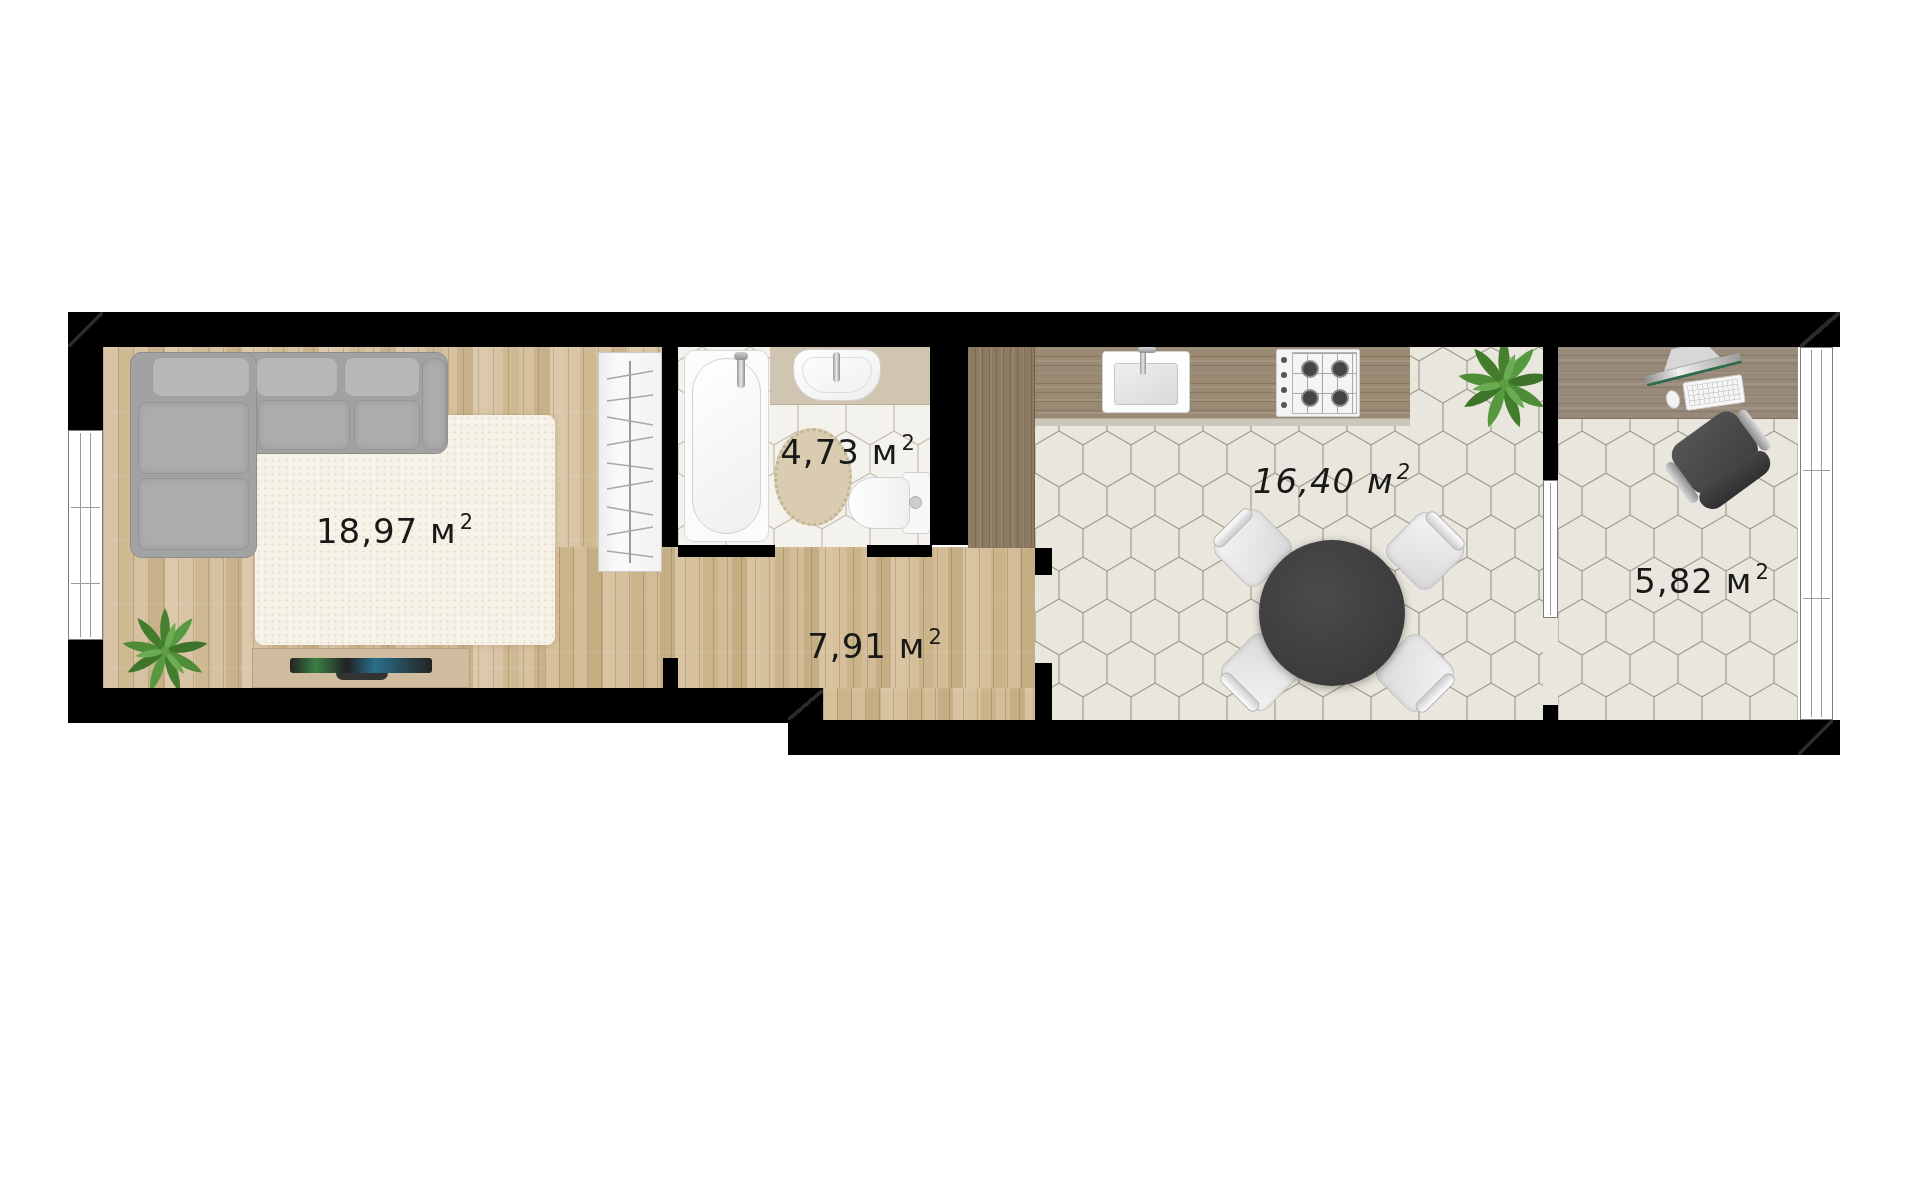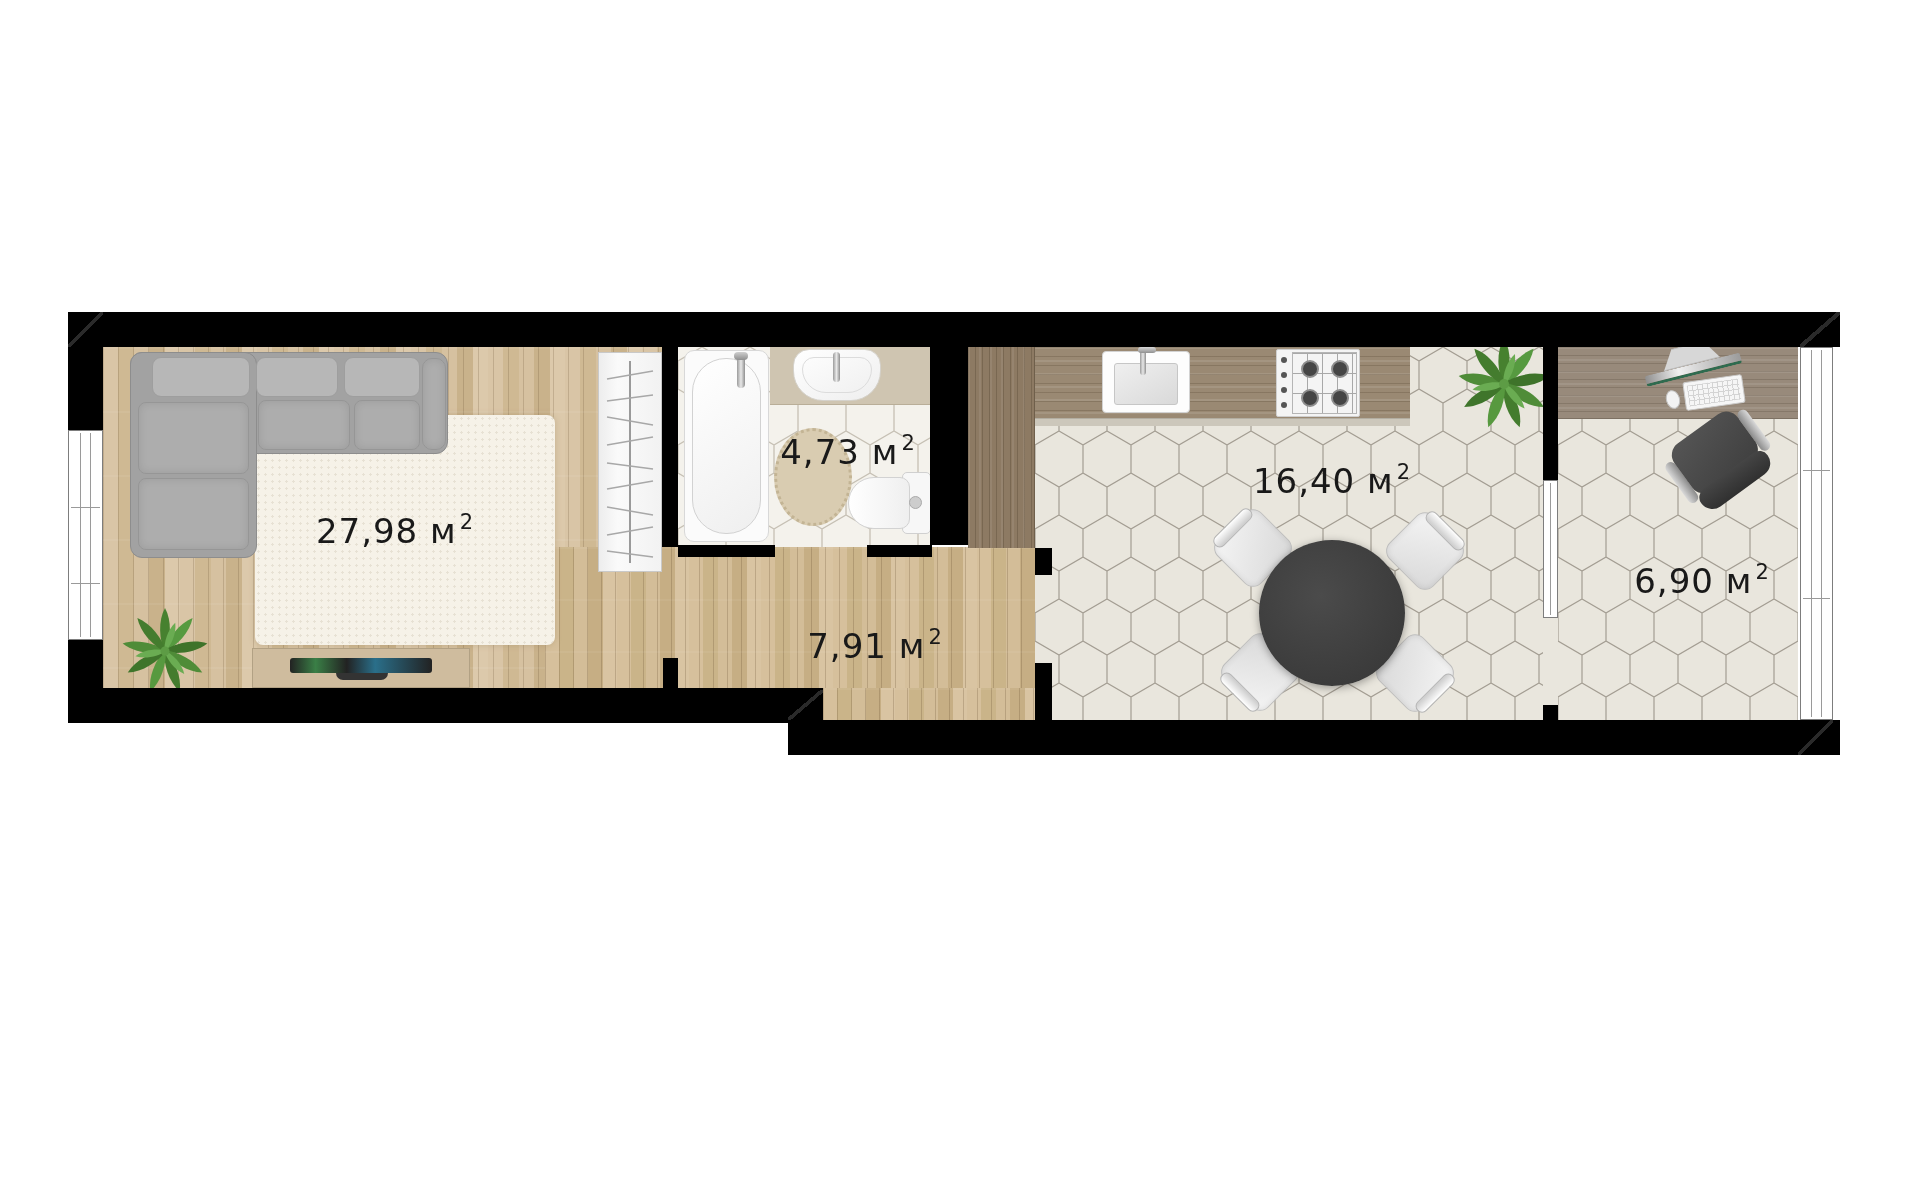--- a/index.html
+++ b/index.html
@@ -273,19 +273,19 @@
   <div class="window" style="left:1800px;top:347px;width:33px;height:373px;">
     <div class="wlv" style="left:10px;"></div>
     <div class="wlv" style="left:20px;"></div>
     <div class="wlh" style="top:122px;"></div>
     <div class="wlh" style="top:250px;"></div>
   </div>
   <div class="window" style="left:1543px;top:480px;width:15px;height:138px;">
     <div class="wlv" style="left:6px;"></div>
   </div>
 
-  <div class="label" style="left:395px;top:531px;"><span>27,98 м</span><span class="sup">2</span></div>
+  <div class="label" style="left:395px;top:531px;"><span>18,97 м</span><span class="sup">2</span></div>
   <div class="label" style="left:848px;top:452px;"><span>4,73 м</span><span class="sup">2</span></div>
   <div class="label" style="left:875px;top:646px;"><span>7,91 м</span><span class="sup">2</span></div>
-  <div class="label" style="left:1332px;top:481px;"><span>16,40 м</span><span class="sup">2</span></div>
-  <div class="label" style="left:1702px;top:581px;"><span>6,90 м</span><span class="sup">2</span></div>
+  <div class="label" style="left:1332px;top:481px;font-style:italic;"><span>16,40 м</span><span class="sup">2</span></div>
+  <div class="label" style="left:1702px;top:581px;"><span>5,82 м</span><span class="sup">2</span></div>
 
 </div>
 
 </body></html>

